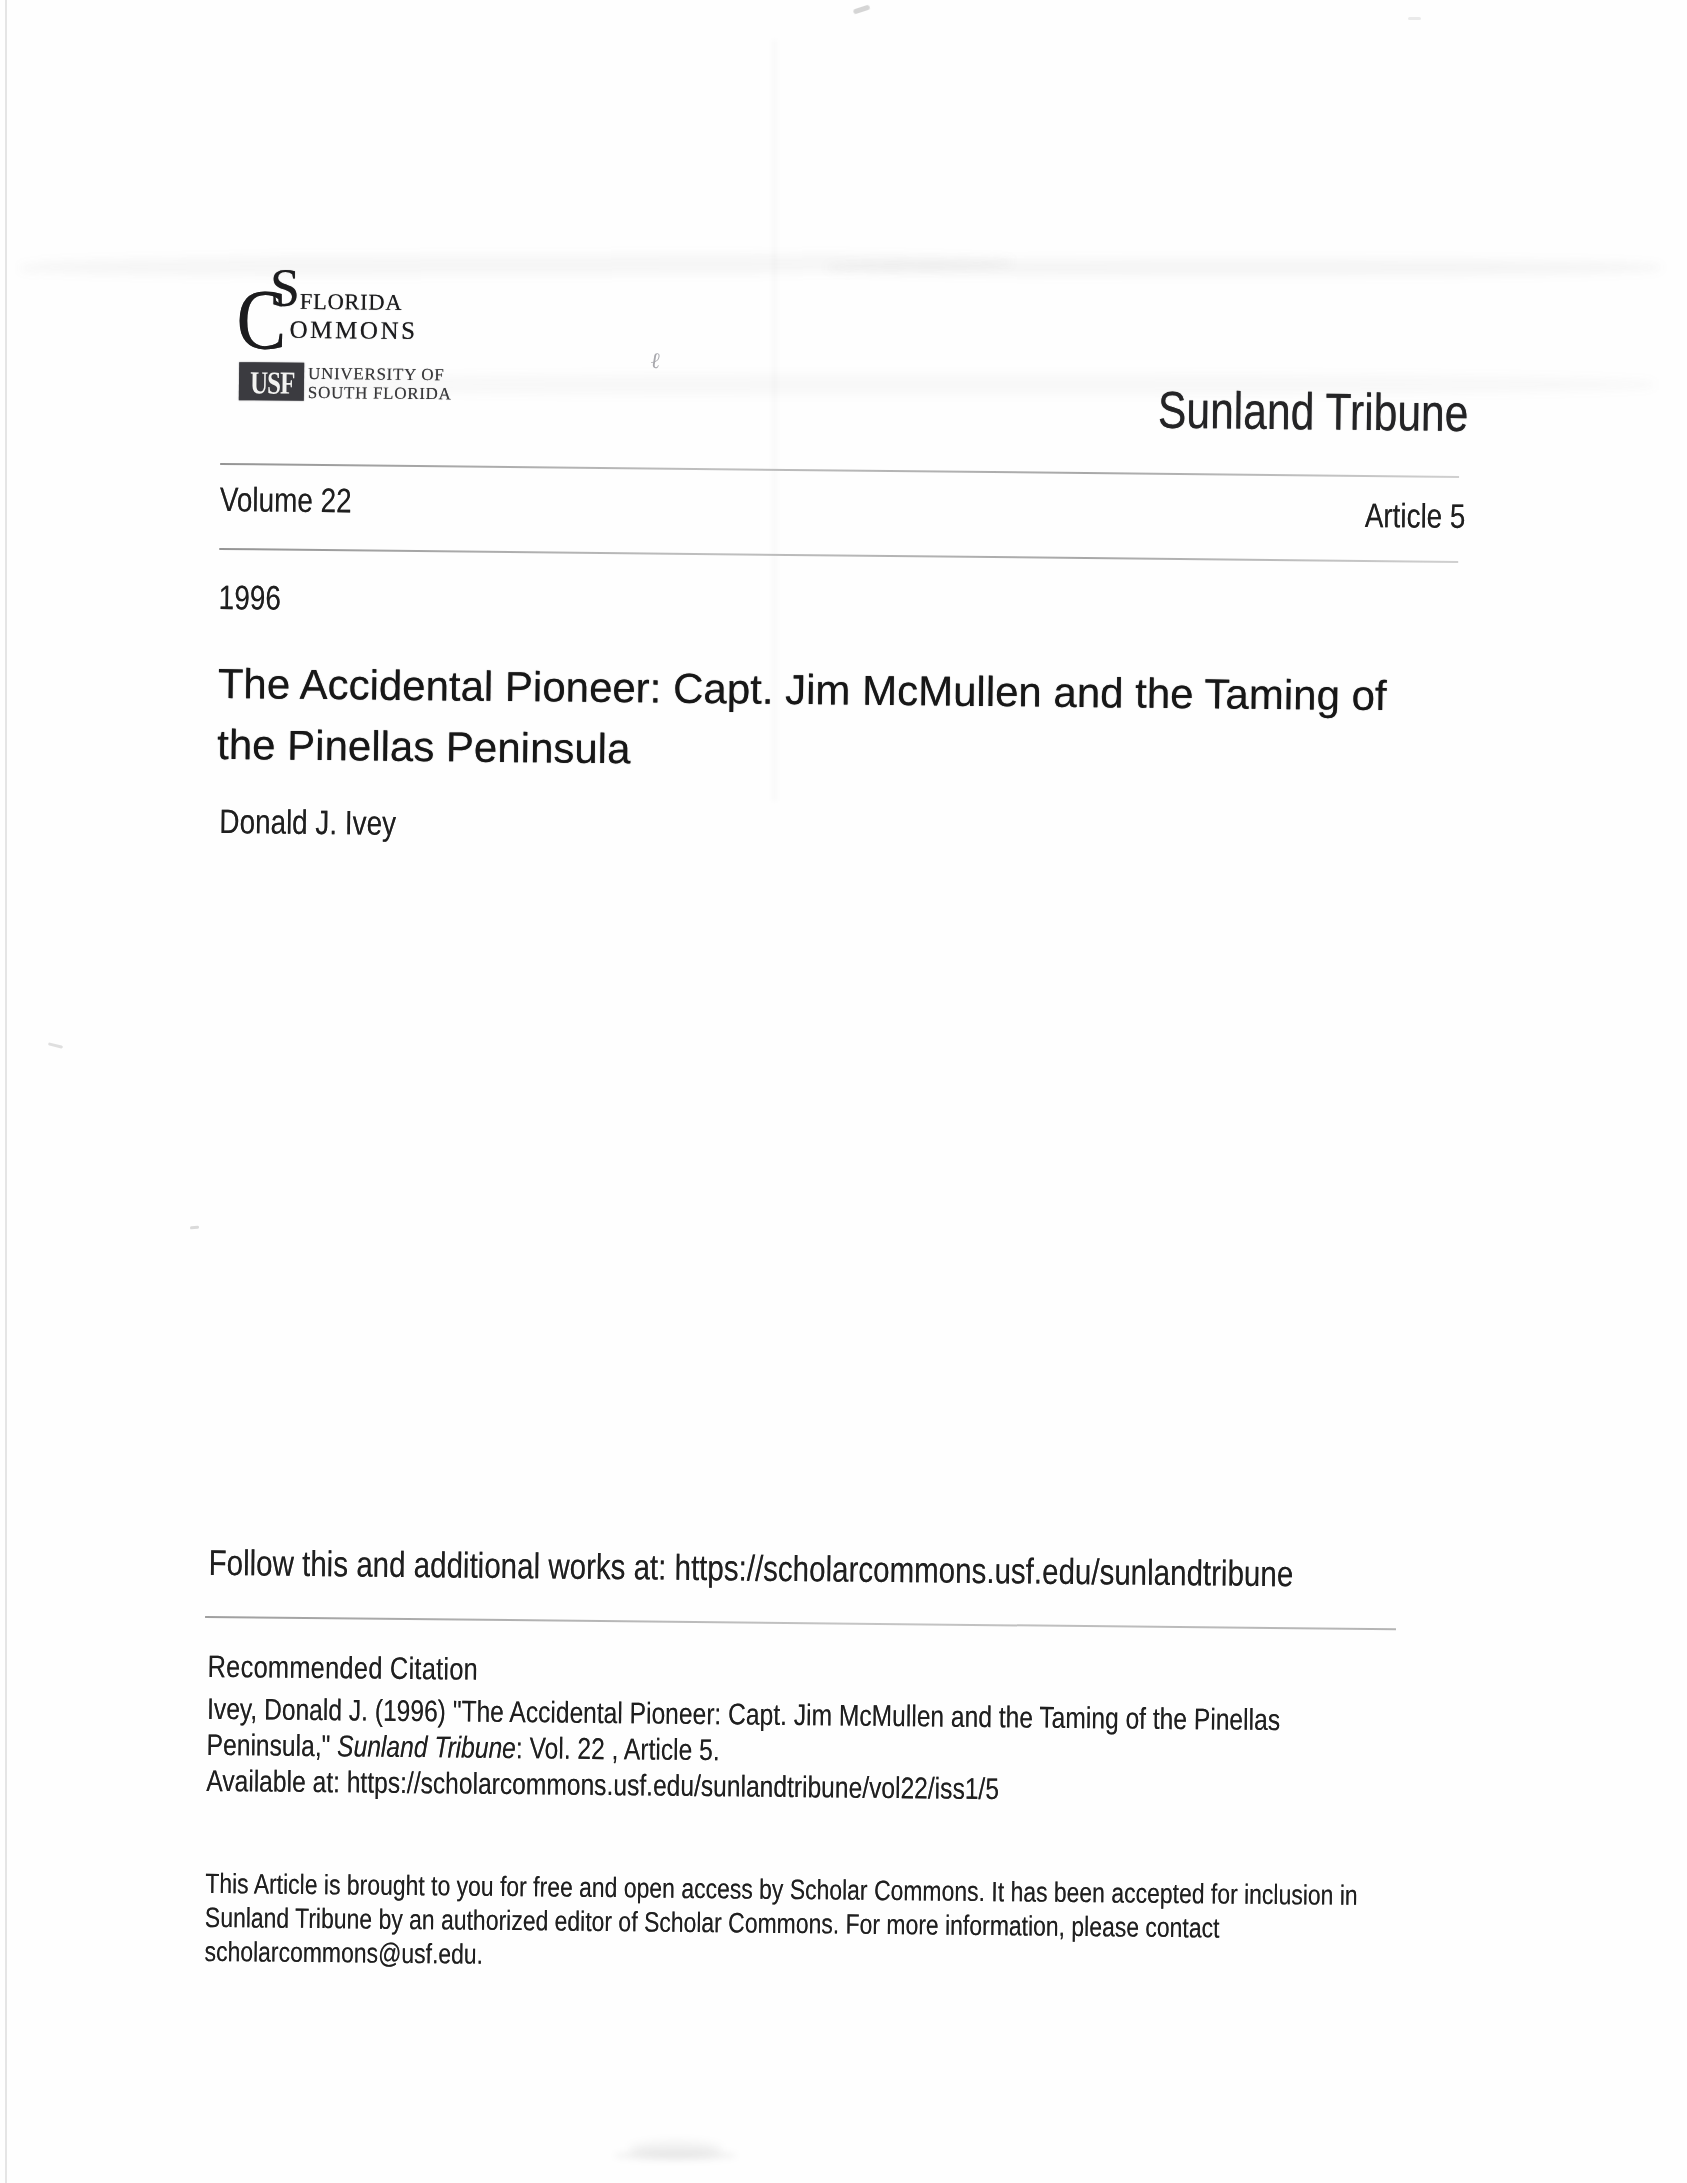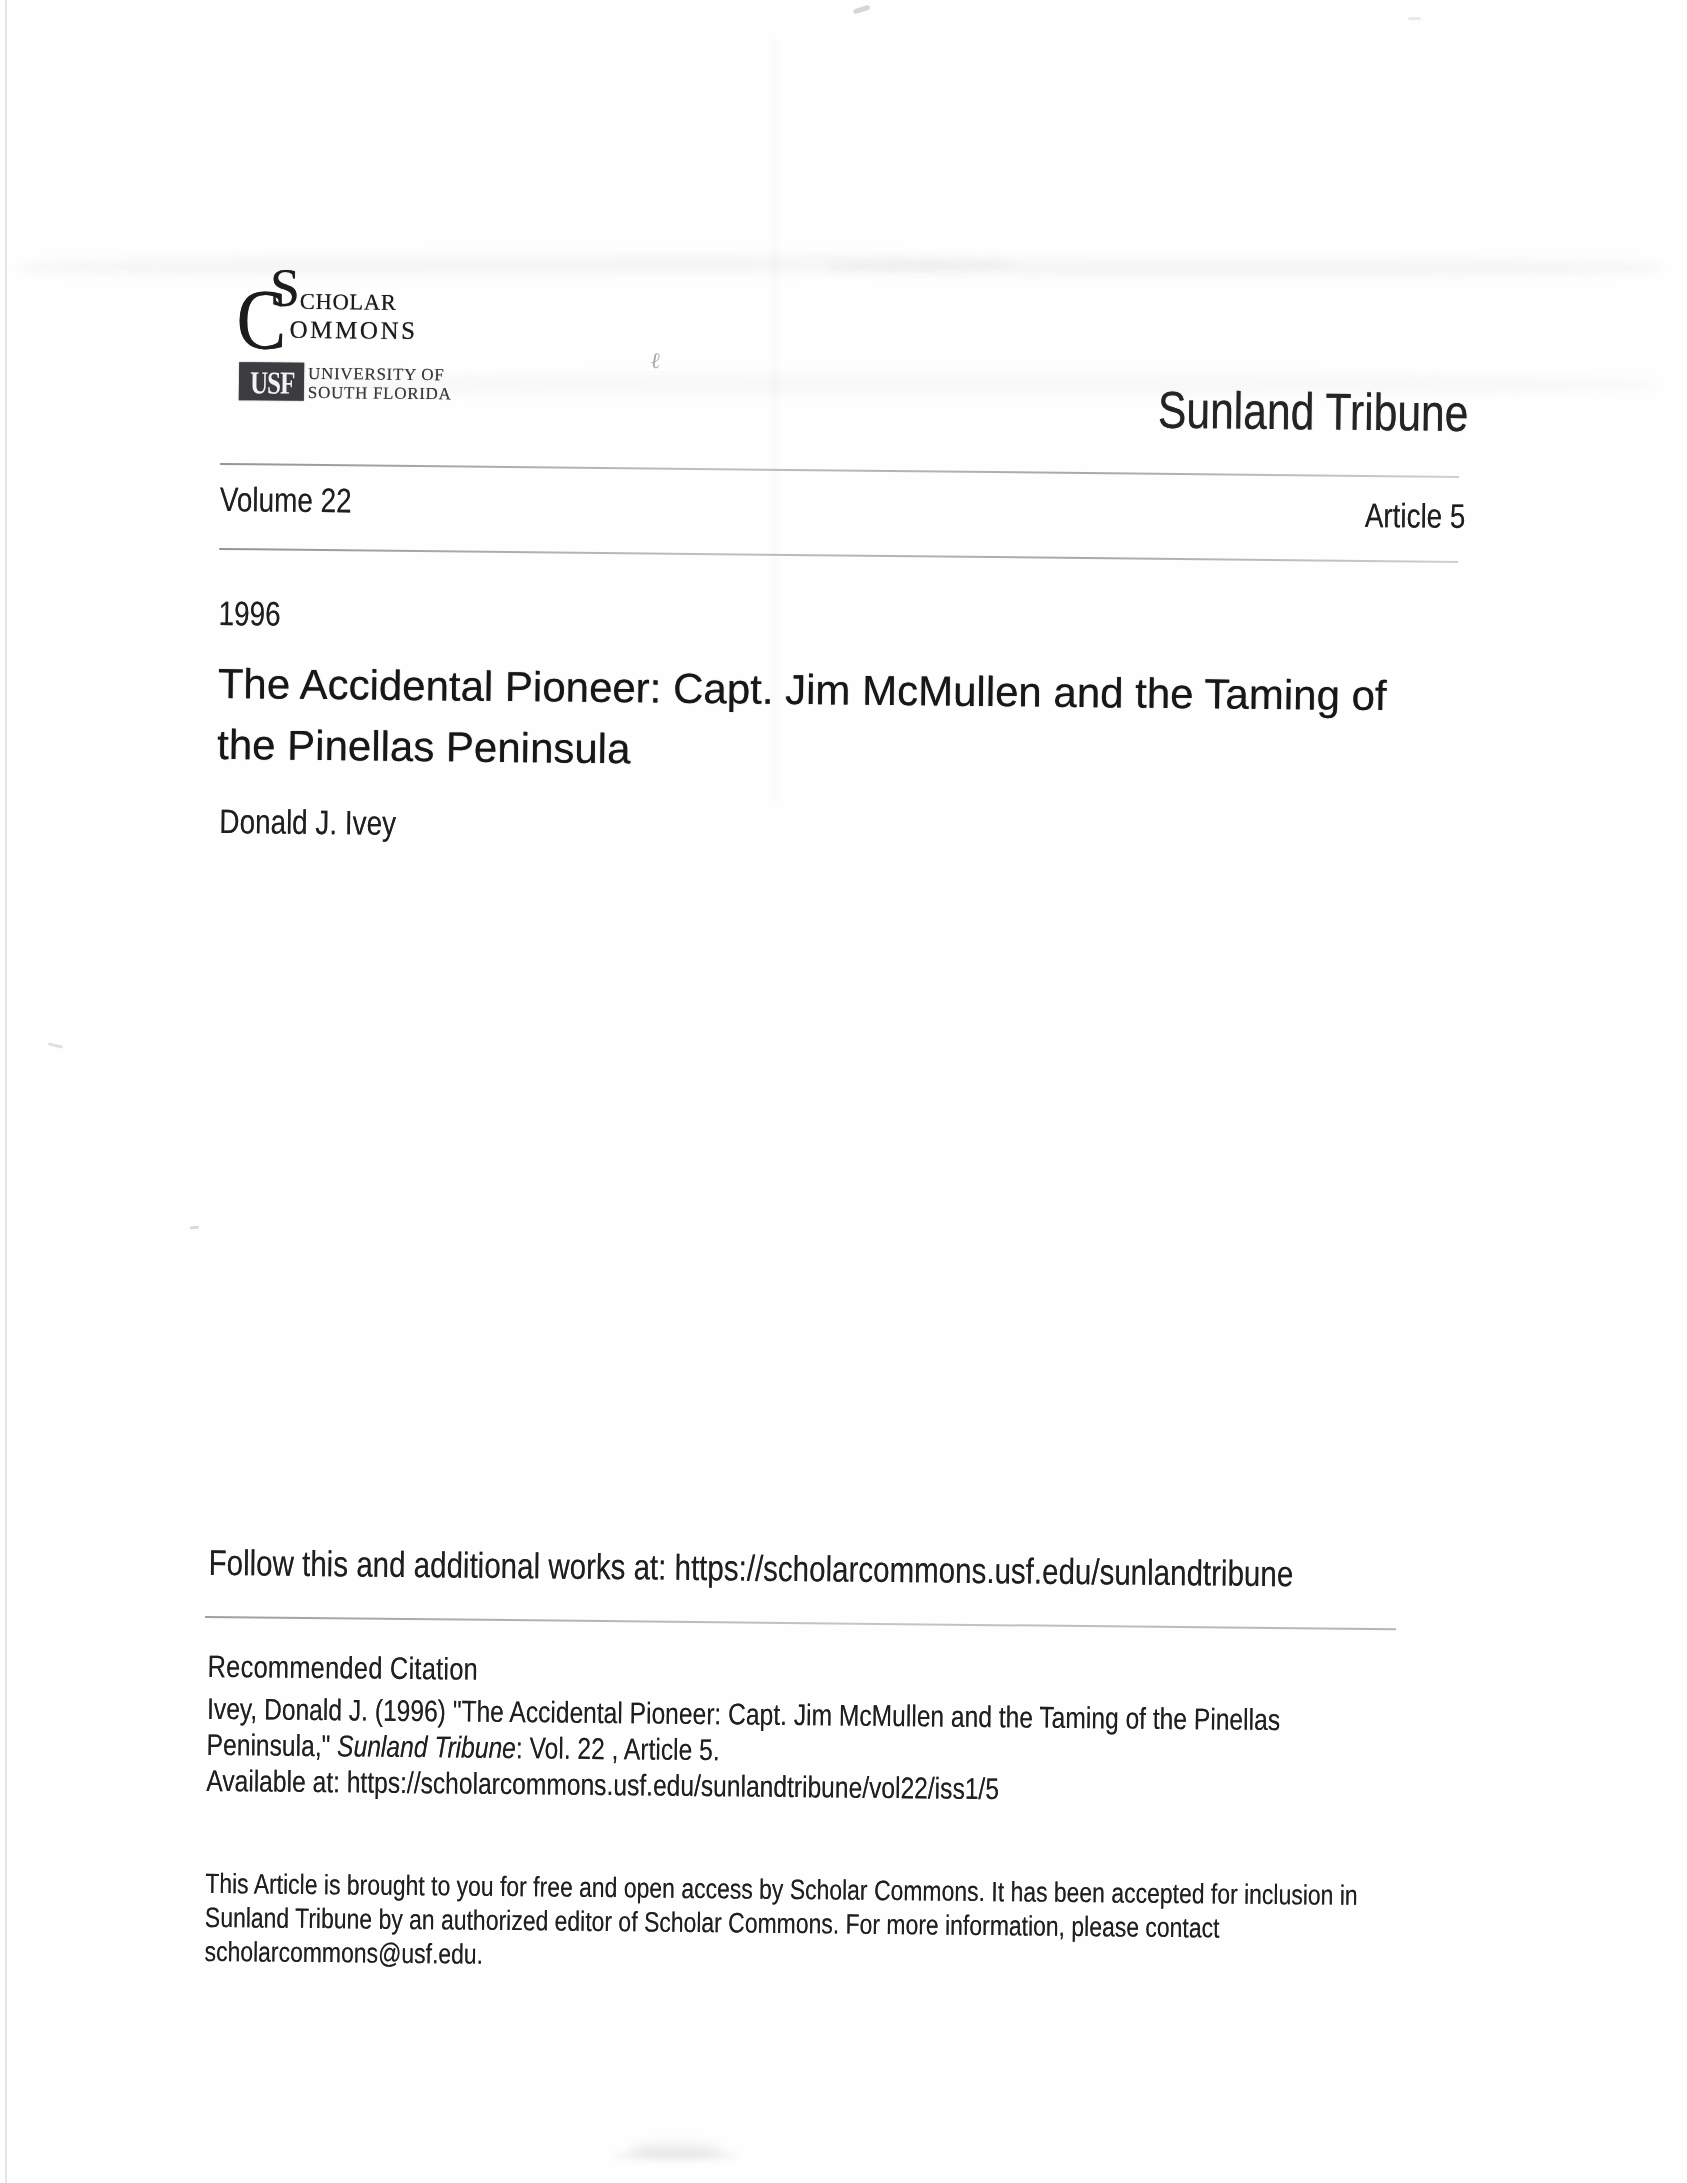--- a/index.html
+++ b/index.html
@@ -88,21 +88,21 @@
   <div class="artifact dash-2"></div>
   <div class="artifact smudge-1"></div>
   <div class="artifact smudge-2"></div>
   <div class="artifact pen-mark">ℓ</div>
 
   <div class="sheet">
 
     <div class="sc-logo">
       <span class="sc-piece big-c">C</span>
       <span class="sc-piece big-s">S</span>
-      <span class="sc-piece sc-line1">CHOLAR</span>
+      <span class="sc-piece sc-line1">FLORIDA</span>
       <span class="sc-piece sc-line2">OMMONS</span>
 
       <div class="usf-box">
         <span class="usf-acronym">USF</span>
       </div>
       <div class="usf-name">
         <div>UNIVERSITY OF</div>
         <div>SOUTH FLORIDA</div>
       </div>
     </div>
@@ -115,21 +115,21 @@
 
     <div class="abs ink volume-label" style="left:225px;top:482px;">
       <span class="cond">Volume 22</span>
     </div>
     <div class="abs ink article-label" style="right:216px;top:486px;">
       <span class="cond-r">Article 5</span>
     </div>
 
     <div class="rule rule-2"></div>
 
-    <div class="abs ink pub-year" style="left:225px;top:580px;margin-top:16px;">
+    <div class="abs ink pub-year" style="left:225px;top:580px;">
       <span class="cond">1996</span>
     </div>
 
     <div class="abs article-title" style="left:225px;top:653px;">
       <div>The Accidental Pioneer: Capt. Jim McMullen and the Taming of</div>
       <div>the Pinellas Peninsula</div>
     </div>
 
     <div class="abs ink author-name" style="left:228px;top:804px;">
       <span class="cond">Donald J. Ivey</span>

